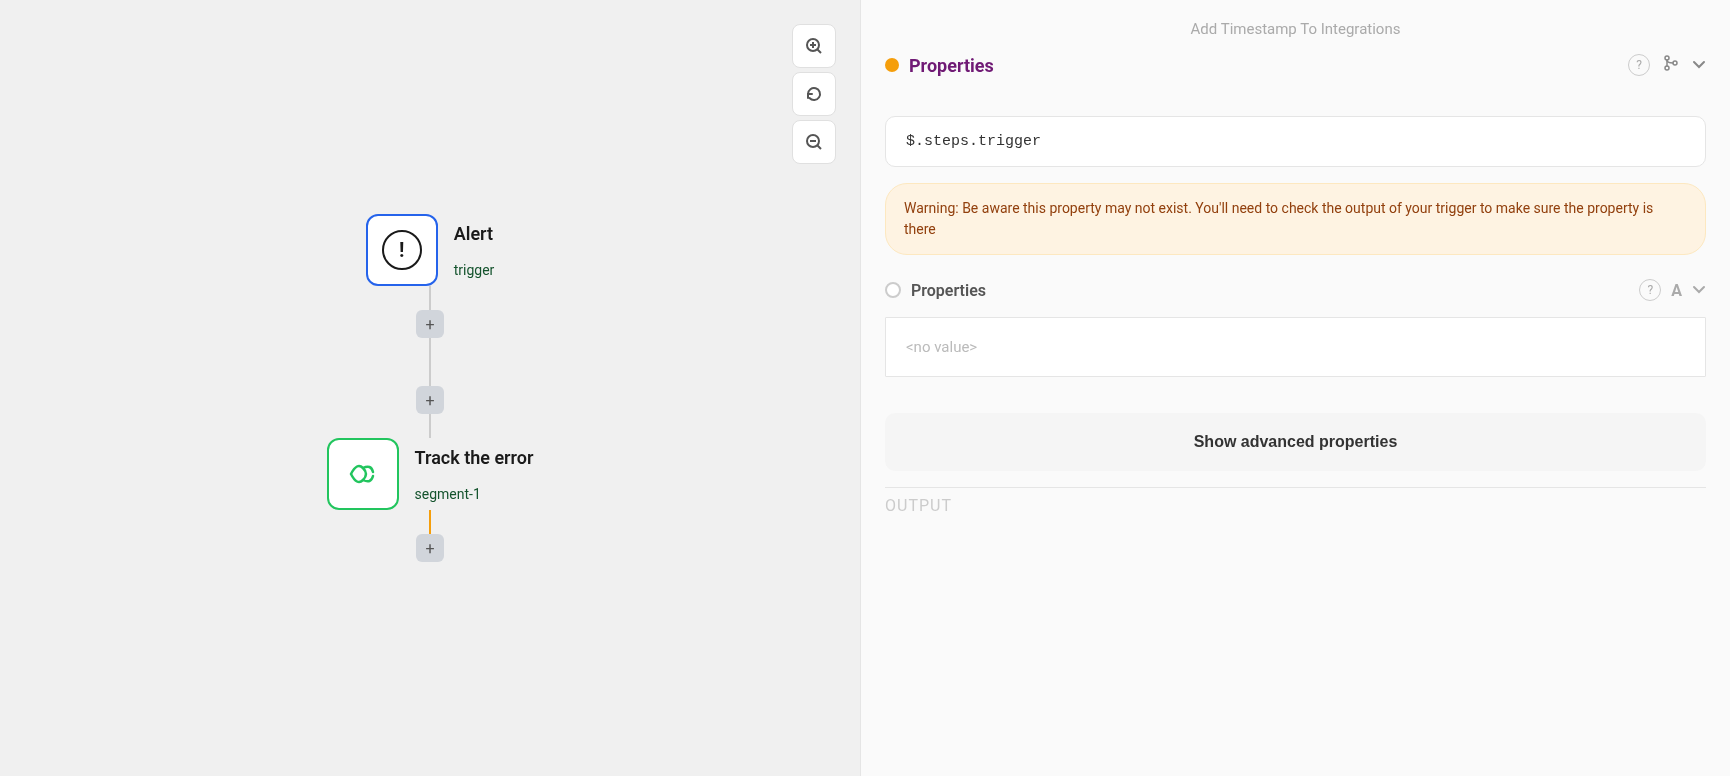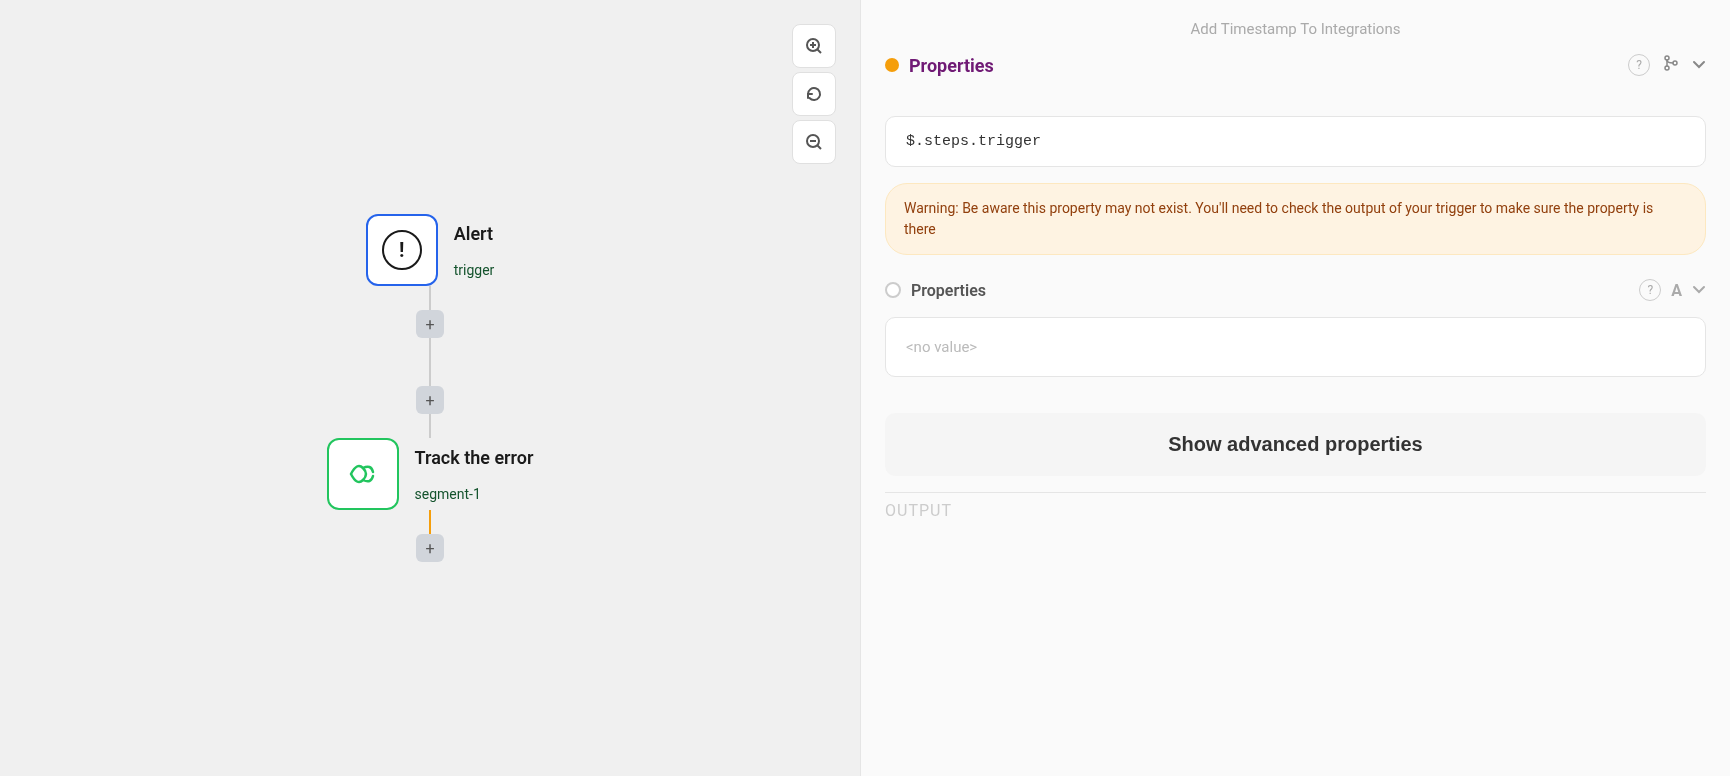--- a/index.html
+++ b/index.html
@@ -318,38 +318,38 @@
 
     .type-icon {
       font-size: 16px;
       color: #aaa;
       font-weight: bold;
     }
 
     .no-value-box {
       background: white;
       border: 1px solid #e5e5e5;
-      border-radius: 10px;
+      border-radius: 1px;
       padding: 16px 20px;
       font-size: 15px;
       color: #bbb;
       min-height: 60px;
       display: flex;
       align-items: center;
     }
 
     
     .show-advanced-btn {
       background: #f5f5f5;
       border: none;
       border-radius: 10px;
       padding: 20px;
       width: 100%;
       text-align: center;
-      font-size: 20px;
+      font-size: 16px;
       font-weight: 600;
       color: #333;
       cursor: pointer;
       margin-top: 16px;
       margin-bottom: 8px;
     }
 
     
     .output-section {
       margin-top: 8px;

